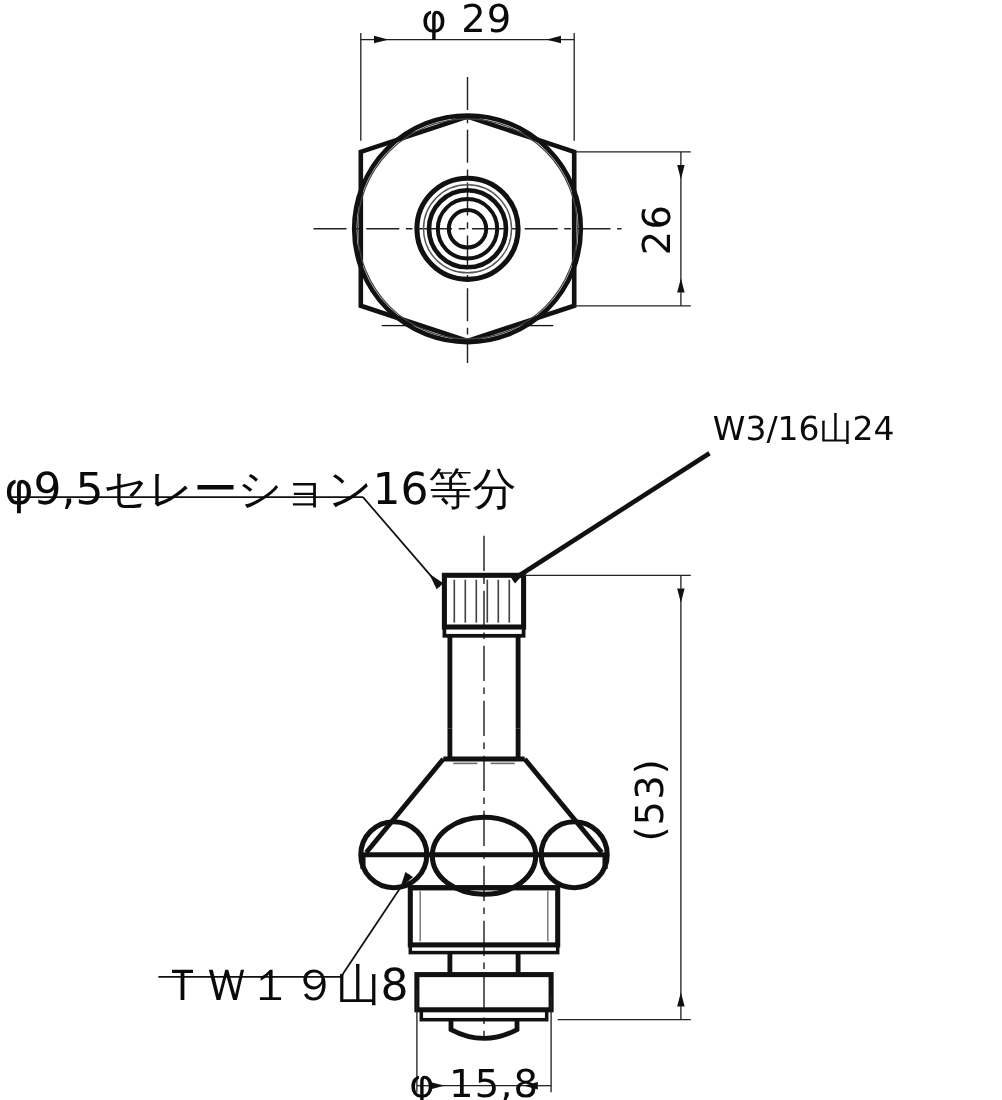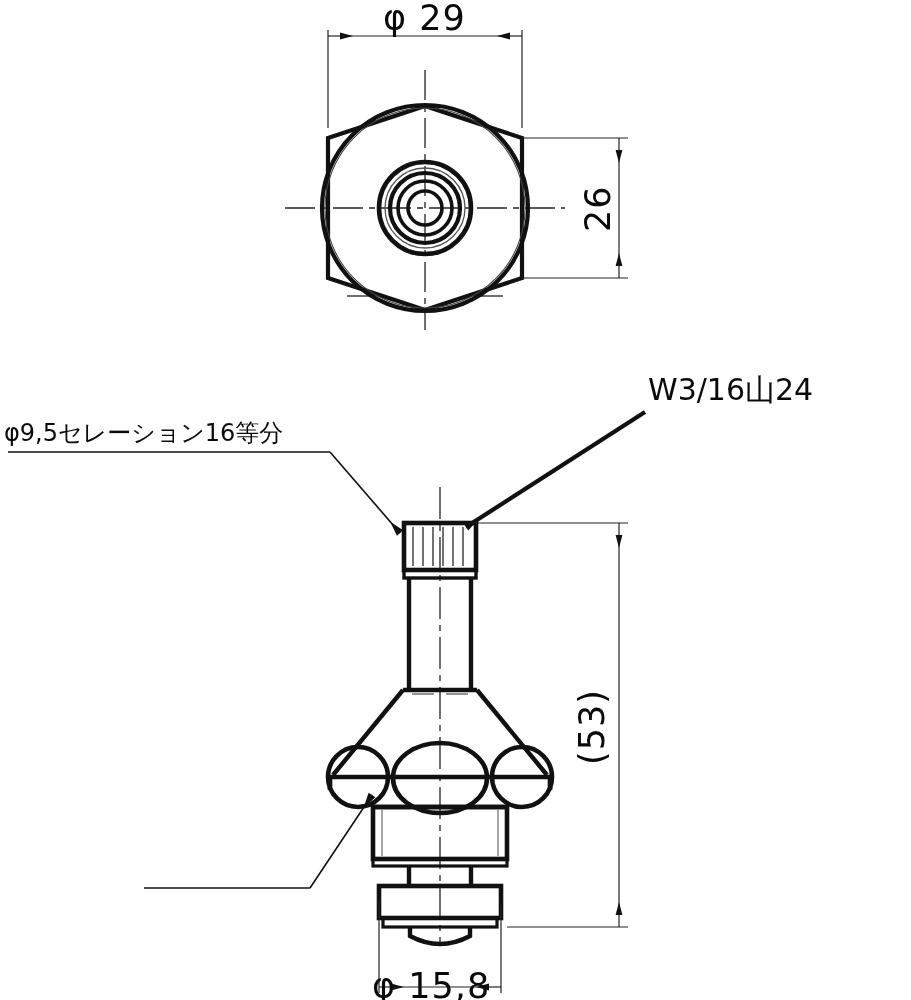--- a/index.html
+++ b/index.html
@@ -3,21 +3,21 @@
 <meta charset="utf-8">
 <style>
   html,body{margin:0;padding:0;background:#ffffff;}
   body{width:911px;height:1000px;overflow:hidden;
        font-family:"DejaVu Sans","Liberation Sans",sans-serif;}
   #sheet{position:relative;width:831px;height:1000px;background:#fff;}
   #sheet svg{position:absolute;left:0;top:0;}
   .lbl{position:absolute;color:#0a0a0a;white-space:nowrap;
        font-family:"DejaVu Sans","Liberation Sans",sans-serif;}
   .dim-txt{font-size:35px;letter-spacing:1px;}
-  .note-txt{font-size:24px;letter-spacing:0px;text-align:right;}
+  .note-txt{font-size:40px;letter-spacing:0px;text-align:right;}
   .note-big{font-size:30px;letter-spacing:0px;}
   .rot90{transform:rotate(-90deg);transform-origin:left top;}
 </style>
 </head>
 <body>
 
 <div id="sheet">
 
   <svg width="911" height="1000" viewBox="0 0 911 1000">
 
@@ -179,18 +179,19 @@
   </svg>
 
   <div class="lbl dim-txt" style="left:383px; top:-2px;">φ 29</div>
 
   <div class="lbl dim-txt rot90" style="left:578px; top:232px;">26</div>
 
   <div class="lbl note-big" style="left:648px; top:370px;">W3/16山24</div>
 
   <div class="lbl note-txt" style="left:4px; top:417px;">φ9,5セレーション16等分</div>
 
+  <div class="lbl note-txt" style="left:146px; top:868px;">ＴＷ１９山8</div>
 
   <div class="lbl dim-txt rot90" style="left:572px; top:765px;">(53)</div>
 
   <div class="lbl dim-txt" style="left:372px; top:942px;margin-top:24px;">φ 15,8</div>
 
 </div>
 
 </body></html>

